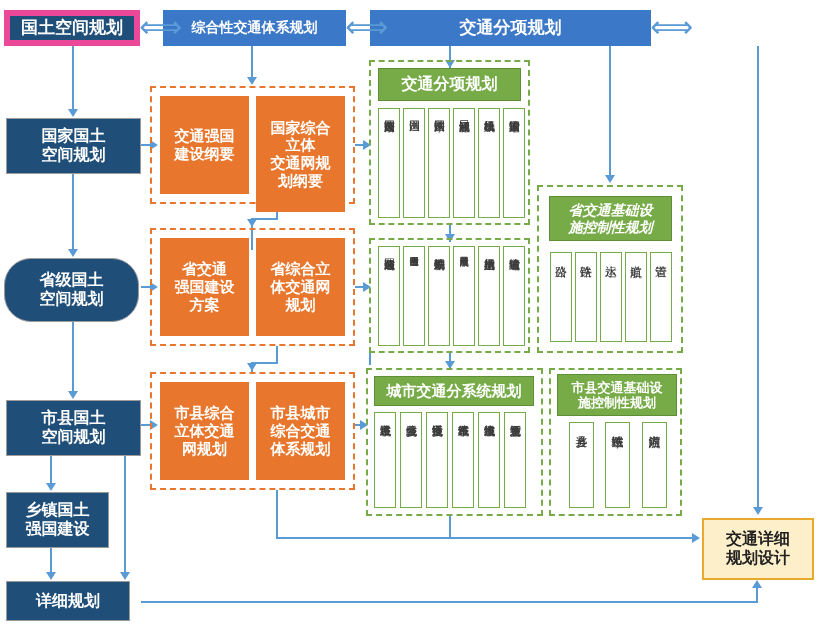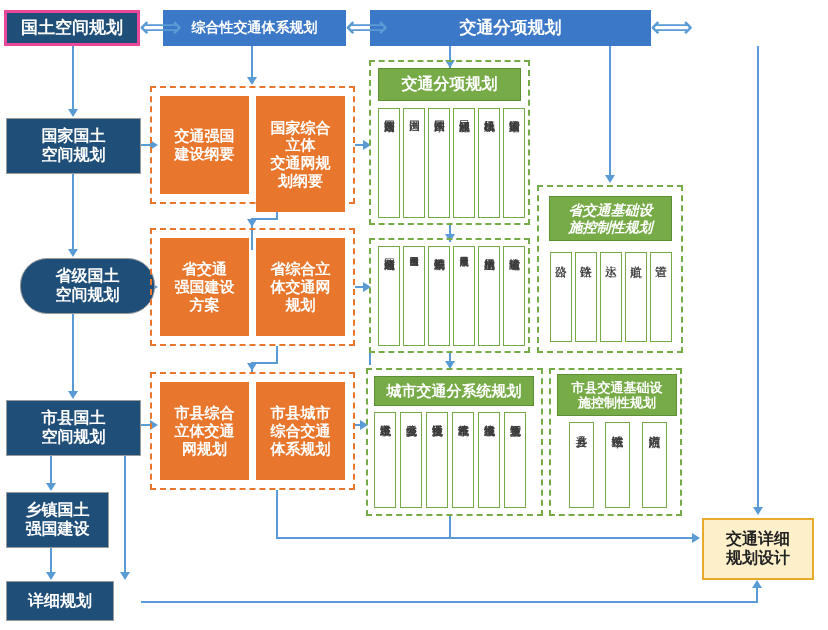--- a/index.html
+++ b/index.html
@@ -3,21 +3,21 @@
 <meta charset="utf-8">
 <style>
   html,body{margin:0;padding:0;background:#ffffff;}
   body{font-family:"Liberation Sans","DejaVu Sans",sans-serif;}
   #canvas{position:relative;width:828px;height:630px;background:#fff;overflow:hidden;}
 
   .box{position:absolute;box-sizing:border-box;display:flex;align-items:center;justify-content:center;text-align:center;line-height:1.18;}
 
   
   .hdr{color:#fff;font-weight:700;}
-  .hdr-navy{background:#1F4E79;border:3px solid #ec4899;}
+  .hdr-navy{background:#1F4E79;border:6px solid #ec4899;}
   .hdr-blue{background:#3C78C8;}
 
   
   .navy{background:#1F4E79;border:1px solid #9a9a9a;color:#fff;font-weight:700;}
 
   
   .orange{background:#E8762C;color:#fff;font-weight:700;}
   .dash-orange{position:absolute;box-sizing:border-box;border:2px dashed #E8762C;background:transparent;}
 
   
@@ -132,27 +132,27 @@
   <div class="box hdr hdr-navy" style="left:4px;top:10px;width:136px;height:36px;font-size:17px;">国土空间规划</div>
   <div class="box hdr hdr-blue" style="left:163px;top:10px;width:183px;height:36px;font-size:14px;font-family:Liberation Mono, monospace;">综合性交通体系规划</div>
   <div class="box hdr hdr-blue" style="left:370px;top:10px;width:281px;height:36px;font-size:17px;">交通分项规划</div>
 
   <div class="dbl" style="left:139px;top:12px;">⟺</div>
   <div class="dbl" style="left:345px;top:12px;">⟺</div>
   <div class="dbl" style="left:650px;top:12px;">⟺</div>
 
   <div class="box navy" style="left:6px;top:118px;width:135px;height:56px;font-size:16px;white-space:pre-line;">国家国土
 空间规划</div>
-  <div class="box navy" style="left:20px;top:258px;width:135px;height:56px;font-size:16px;white-space:pre-line;border-radius:27px;">省级国土
+  <div class="box navy" style="left:4px;top:258px;width:135px;height:64px;font-size:16px;white-space:pre-line;border-radius:27px;">省级国土
 空间规划</div>
   <div class="box navy" style="left:6px;top:400px;width:135px;height:56px;font-size:16px;white-space:pre-line;">市县国土
 空间规划</div>
   <div class="box navy" style="left:6px;top:492px;width:103px;height:56px;font-size:16px;white-space:pre-line;">乡镇国土
 强国建设</div>
-  <div class="box navy" style="left:6px;top:581px;width:108px;height:40px;font-size:16px;white-space:pre-line;">详细规划</div>
+  <div class="box navy" style="left:6px;top:581px;width:124px;height:40px;font-size:16px;white-space:pre-line;">详细规划</div>
 
   <div class="dash-orange" style="left:150px;top:86px;width:205px;height:118px;"></div>
   <div class="box orange" style="left:160px;top:96px;width:89px;height:98px;font-size:15px;white-space:pre-line;">交通强国
 建设纲要</div>
   <div class="box orange" style="left:256px;top:96px;width:89px;height:116px;font-size:15px;white-space:pre-line;">国家综合
 立体
 交通网规
 划纲要</div>
 
   <div class="dash-orange" style="left:150px;top:228px;width:205px;height:118px;"></div>

